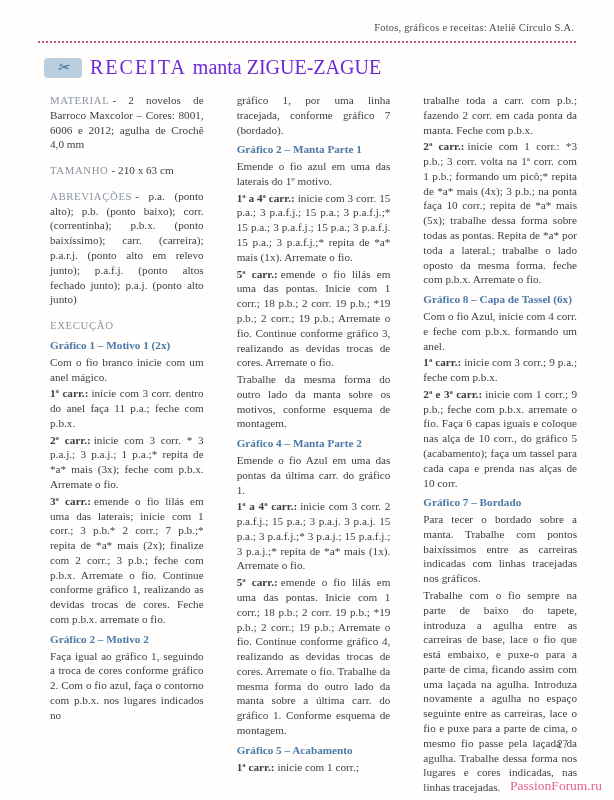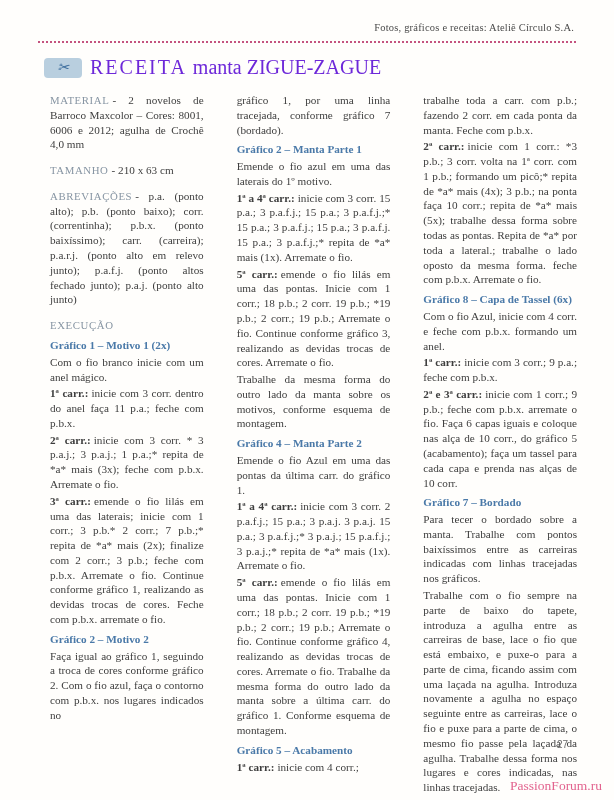--- a/index.html
+++ b/index.html
@@ -89,21 +89,21 @@
       <p class="heading">Gráfico 2 – Manta Parte 1</p>
       <p><span>Emende o fio azul em uma das laterais do 1º motivo.</span></p>
       <p><span class="lead">1ª a 4ª carr.:</span><span>inicie com 3 corr. 15 p.a.; 3 p.a.f.j.; 15 p.a.; 3 p.a.f.j.;* 15 p.a.; 3 p.a.f.j.; 15 p.a.; 3 p.a.f.j. 15 p.a.; 3 p.a.f.j.;* repita de *a* mais (1x). Arremate o fio.</span></p>
       <p><span class="lead">5ª carr.:</span><span>emende o fio lilás em uma das pontas. Inicie com 1 corr.; 18 p.b.; 2 corr. 19 p.b.; *19 p.b.; 2 corr.; 19 p.b.; Arremate o fio. Continue conforme gráfico 3, realizando as devidas trocas de cores. Arremate o fio.</span></p>
       <p><span>Trabalhe da mesma forma do outro lado da manta sobre os motivos, conforme esquema de montagem.</span></p>
       <p class="heading">Gráfico 4 – Manta Parte 2</p>
       <p><span>Emende o fio Azul em uma das pontas da última carr. do gráfico 1.</span></p>
       <p><span class="lead">1ª a 4ª carr.:</span><span>inicie com 3 corr. 2 p.a.f.j.; 15 p.a.; 3 p.a.j. 3 p.a.j. 15 p.a.; 3 p.a.f.j.;* 3 p.a.j.; 15 p.a.f.j.; 3 p.a.j.;* repita de *a* mais (1x). Arremate o fio.</span></p>
       <p><span class="lead">5ª carr.:</span><span>emende o fio lilás em uma das pontas. Inicie com 1 corr.; 18 p.b.; 2 corr. 19 p.b.; *19 p.b.; 2 corr.; 19 p.b.; Arremate o fio. Continue conforme gráfico 4, realizando as devidas trocas de cores. Arremate o fio. Trabalhe da mesma forma do outro lado da manta sobre a última carr. do gráfico 1. Conforme esquema de montagem.</span></p>
       <p class="heading">Gráfico 5 – Acabamento</p>
-      <p><span class="lead">1ª carr.:</span><span>inicie com 4 corr.;</span></p>
+      <p><span class="lead">1ª carr.:</span><span>inicie com 1 corr.;</span></p>
     </div>
 
     <div class="col">
       <p><span>trabalhe toda a carr. com p.b.; fazendo 2 corr. em cada ponta da manta. Feche com p.b.x.</span></p>
       <p><span class="lead">2ª carr.:</span><span>inicie com 1 corr.: *3 p.b.; 3 corr. volta na 1ª corr. com 1 p.b.; formando um picô;* repita de *a* mais (4x); 3 p.b.; na ponta faça 10 corr.; repita de *a* mais (5x); trabalhe dessa forma sobre todas as pontas. Repita de *a* por toda a lateral.; trabalhe o lado oposto da mesma forma. feche com p.b.x. Arremate o fio.</span></p>
       <p class="heading">Gráfico 8 – Capa de Tassel (6x)</p>
       <p><span>Com o fio Azul, inicie com 4 corr. e feche com p.b.x. formando um anel.</span></p>
       <p><span class="lead">1ª carr.:</span><span>inicie com 3 corr.; 9 p.a.; feche com p.b.x.</span></p>
       <p><span class="lead">2ª e 3ª carr.:</span><span>inicie com 1 corr.; 9 p.b.; feche com p.b.x. arremate o fio. Faça 6 capas iguais e coloque nas alça de 10 corr., do gráfico 5 (acabamento); faça um tassel para cada capa e prenda nas alças de 10 corr.</span></p>
       <p class="heading">Gráfico 7 – Bordado</p>

